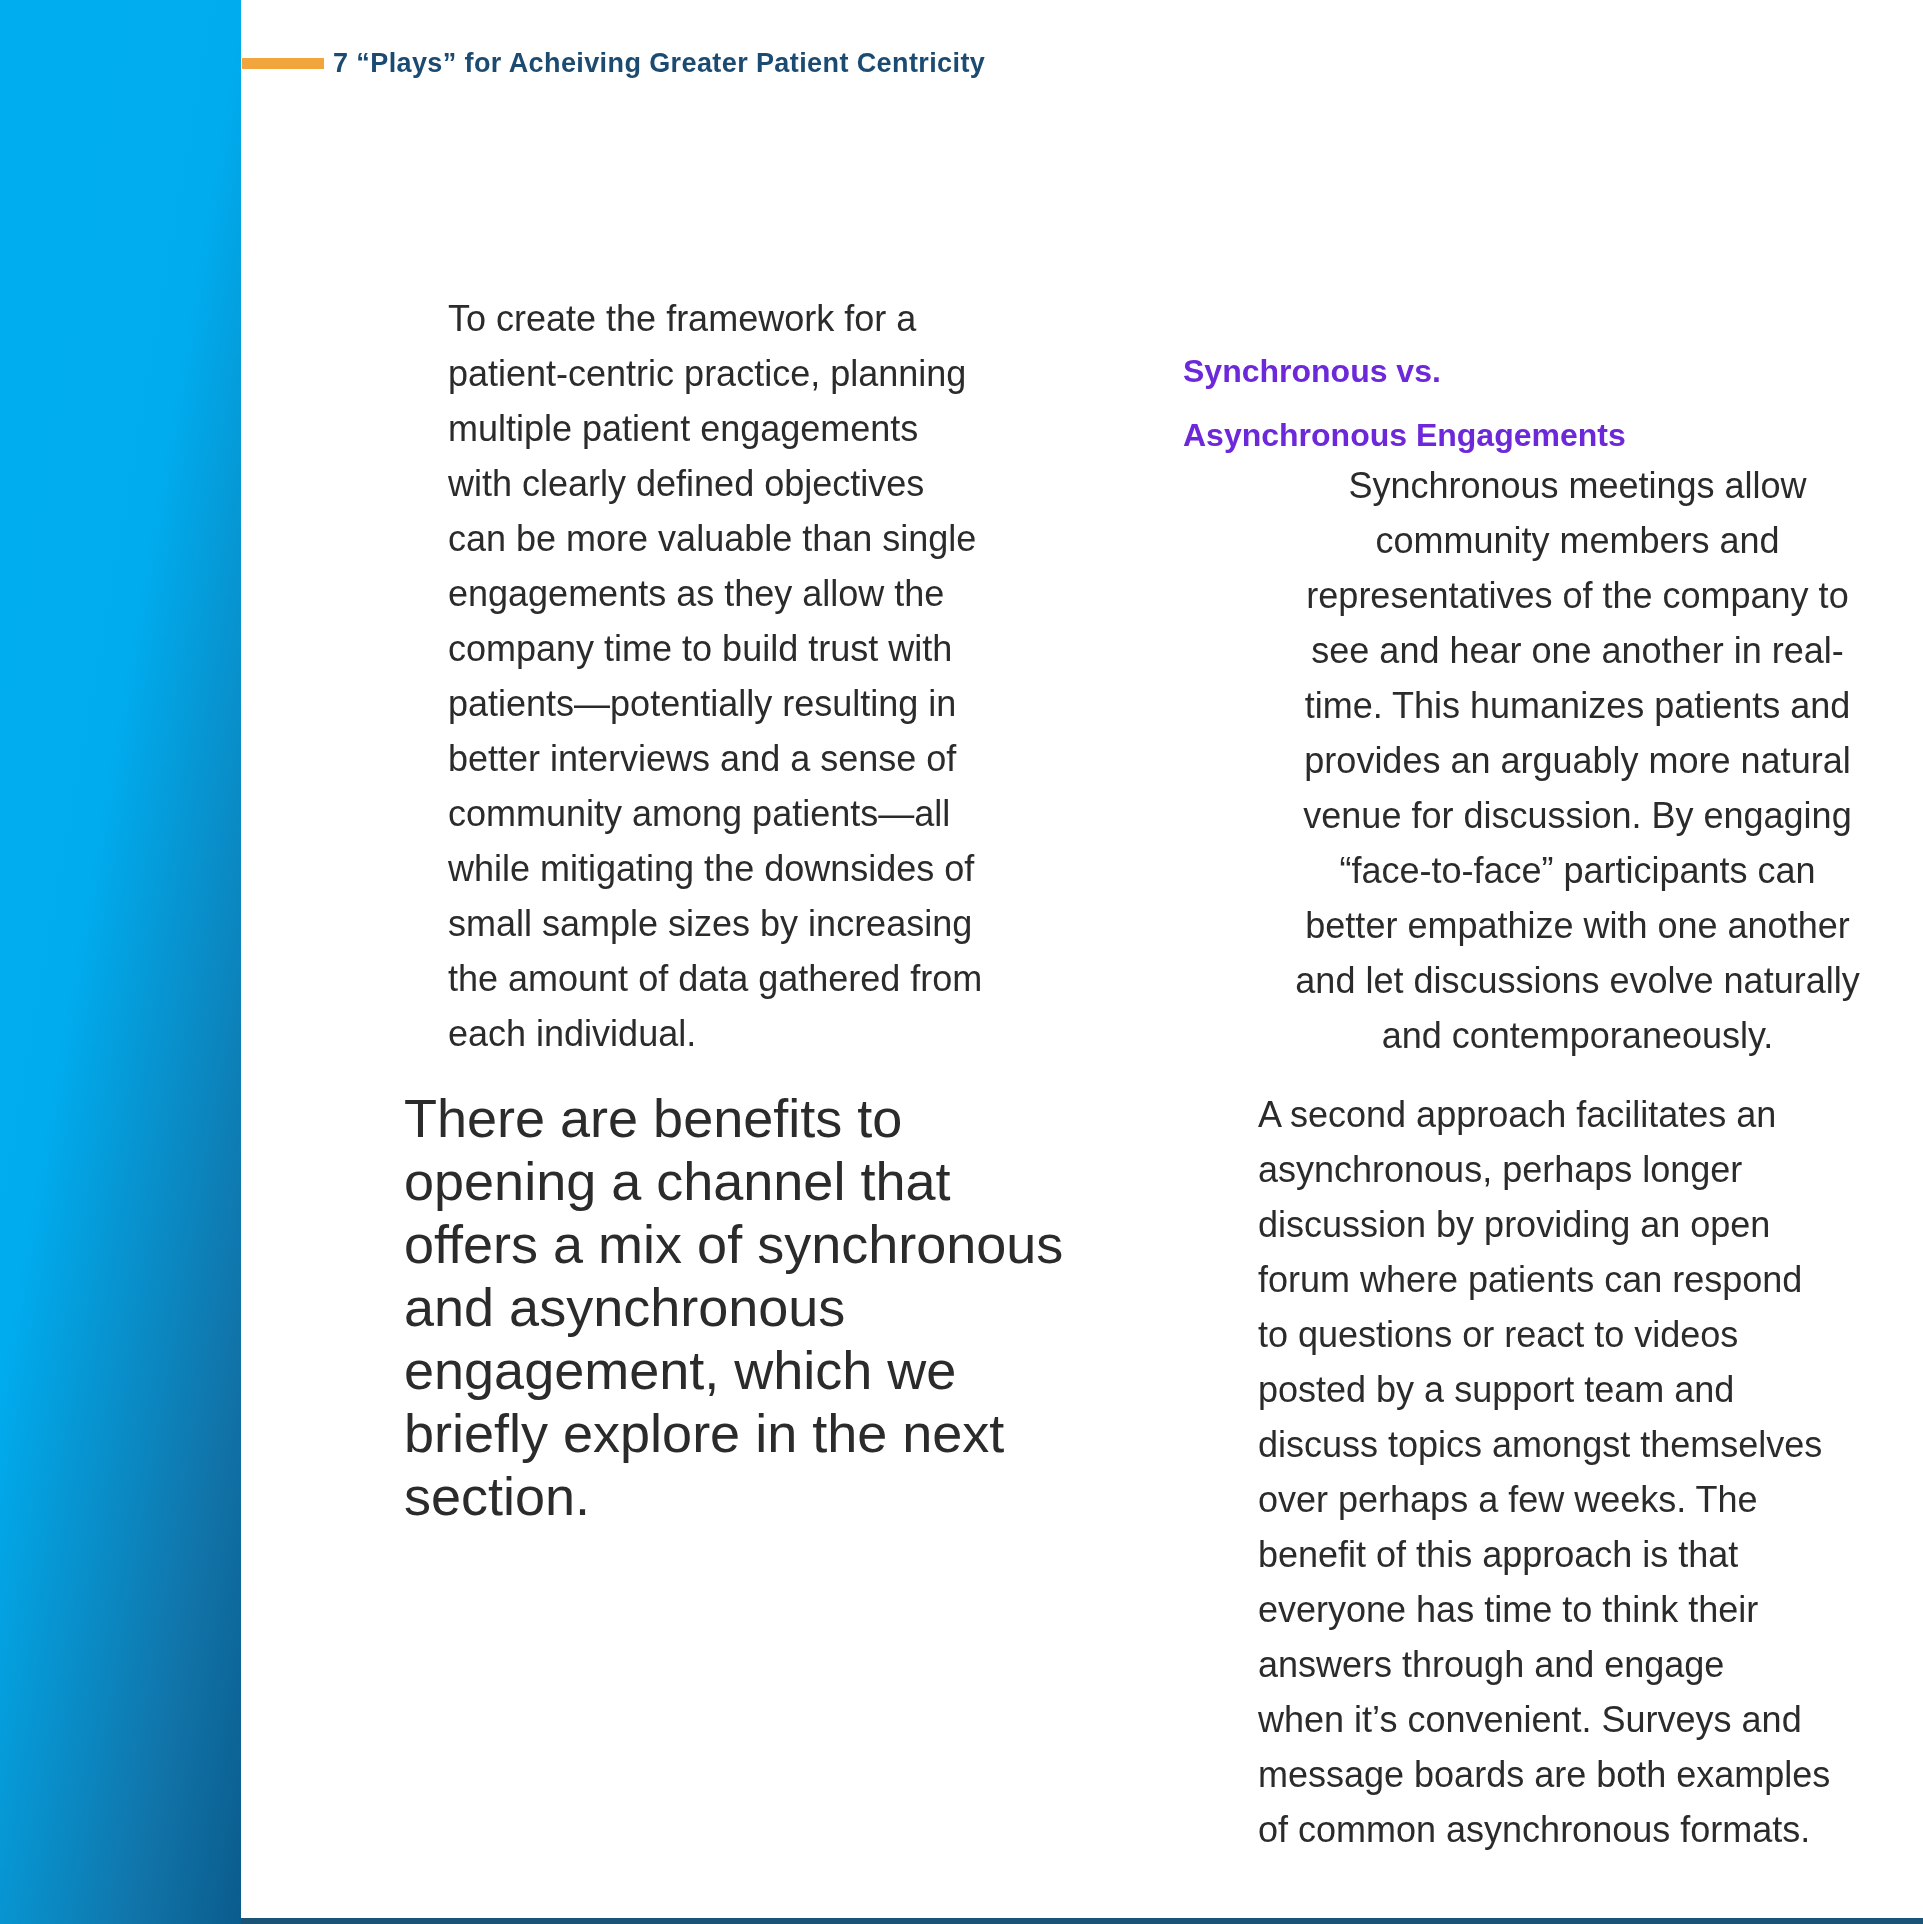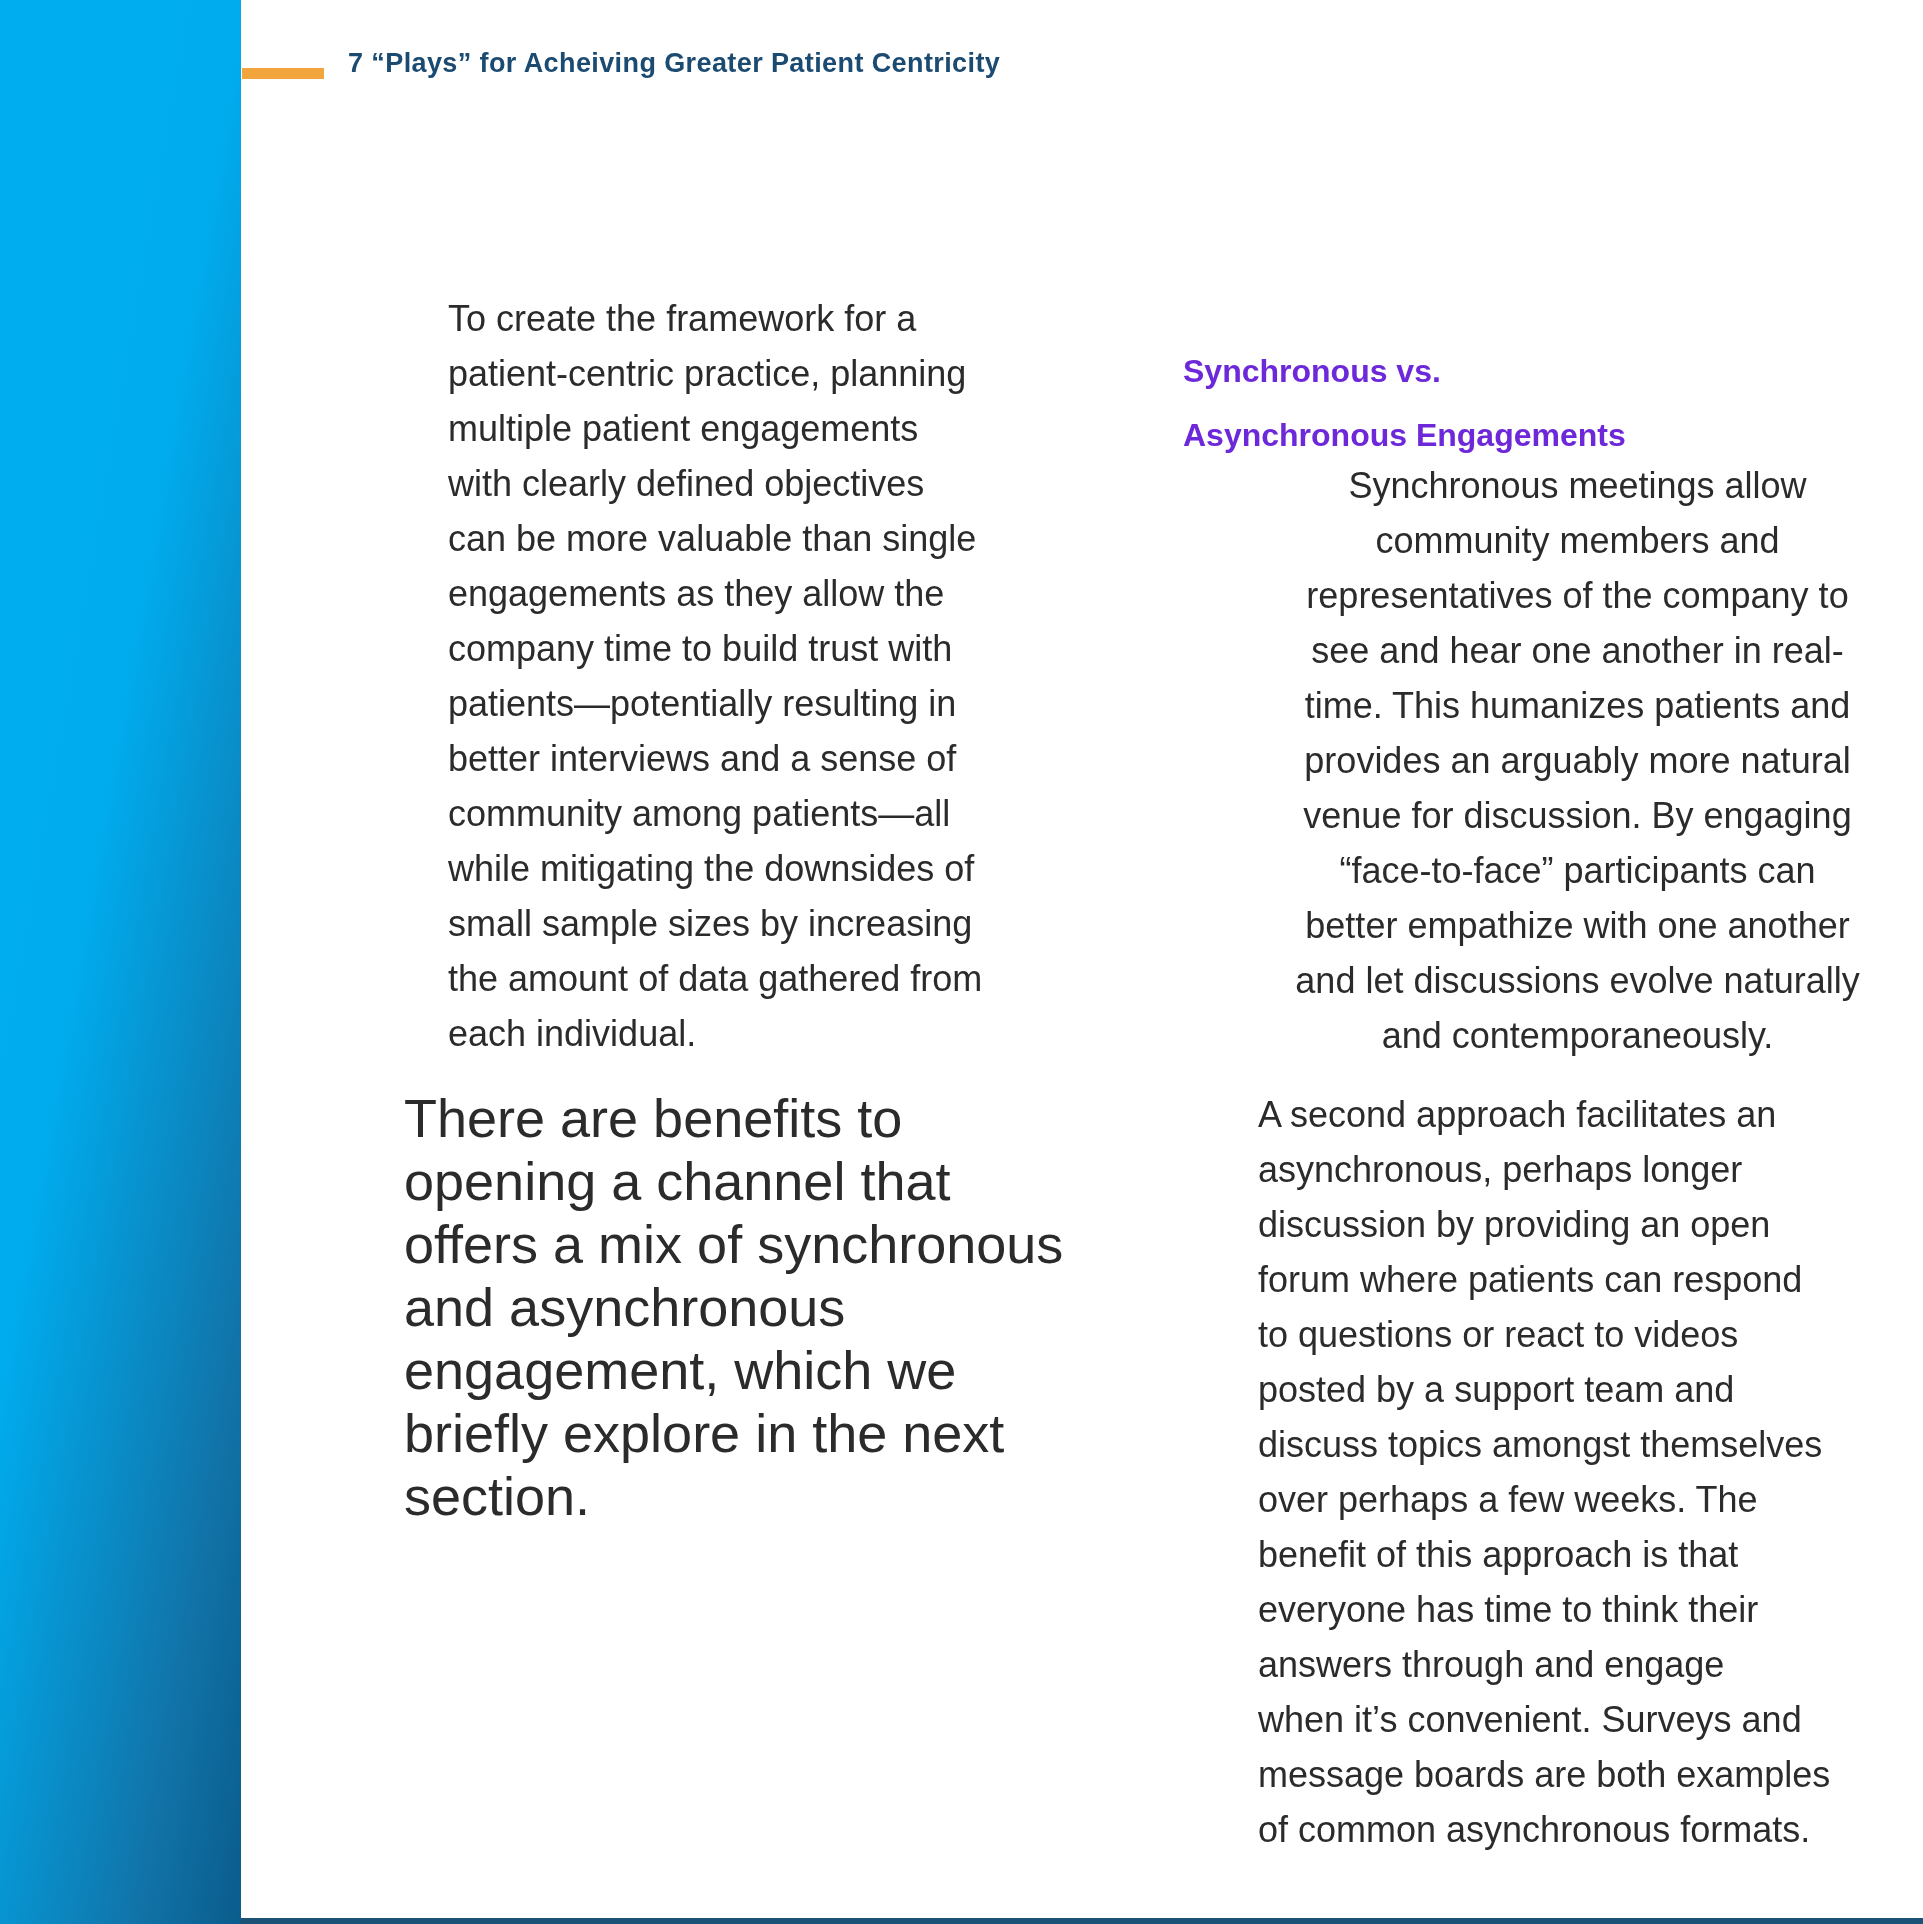--- a/index.html
+++ b/index.html
@@ -34,22 +34,22 @@
     height: 6.5px;
     background: #1B5377;
   }
 
   
   .header {
     position: absolute;
     left: 242px;
     top: 48px;
     display: flex;
-    align-items: flex-end;
-    gap: 24px;
+    align-items: center;
+    gap: 9px;
   }
   .header-dash {
     width: 82px;
     height: 11px;
     background: #F2A43D;
   }
   .header-title {
     color: #1C4B72;
     font-size: 27px;
     font-weight: 700;

